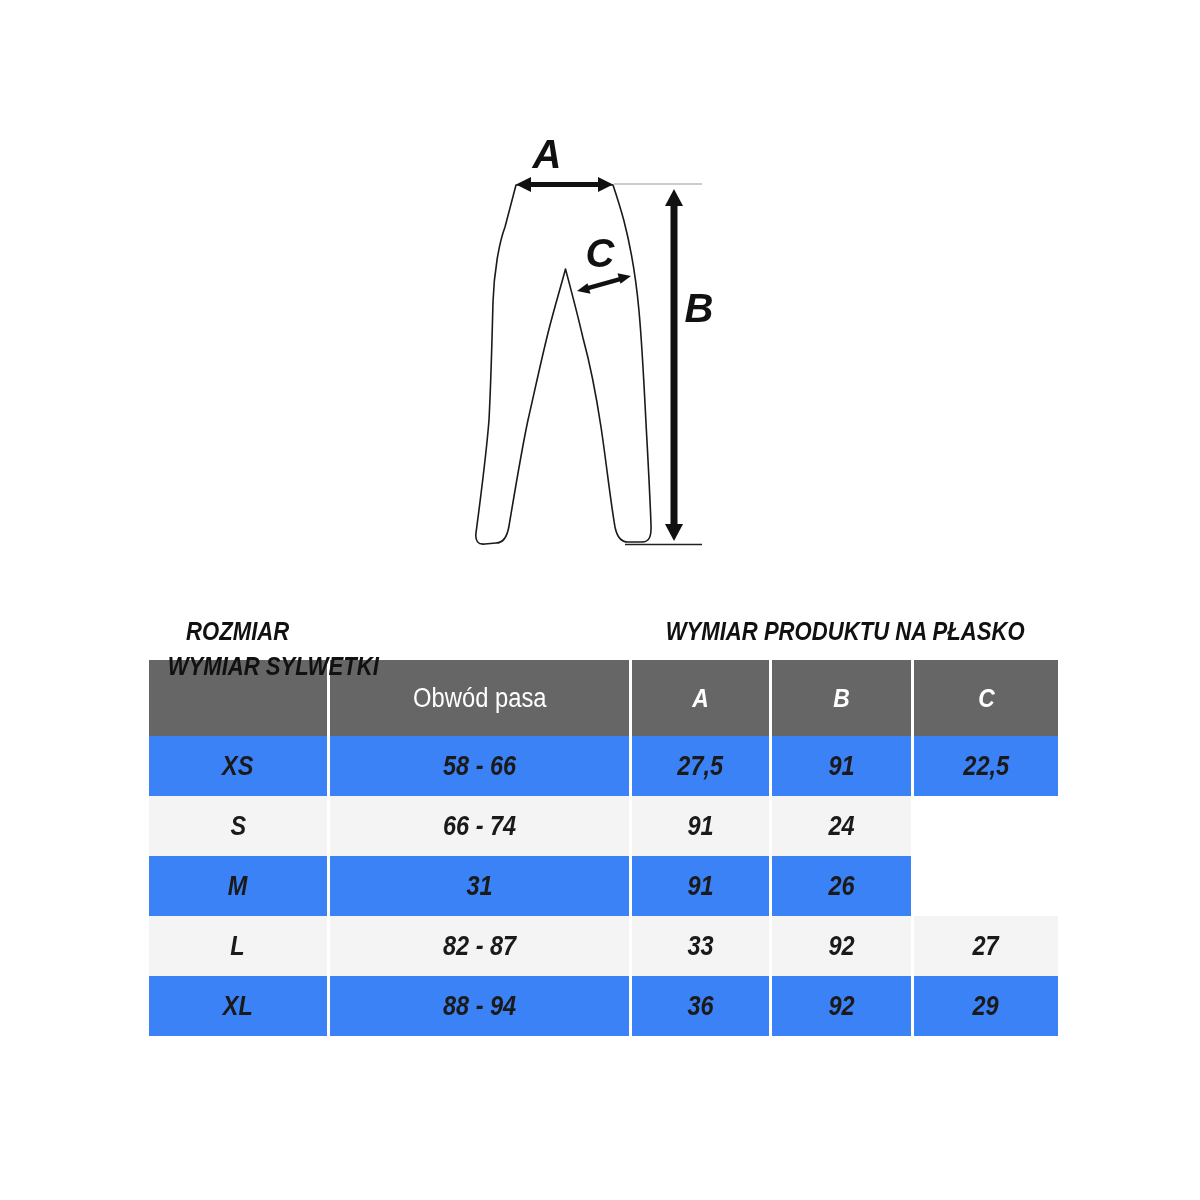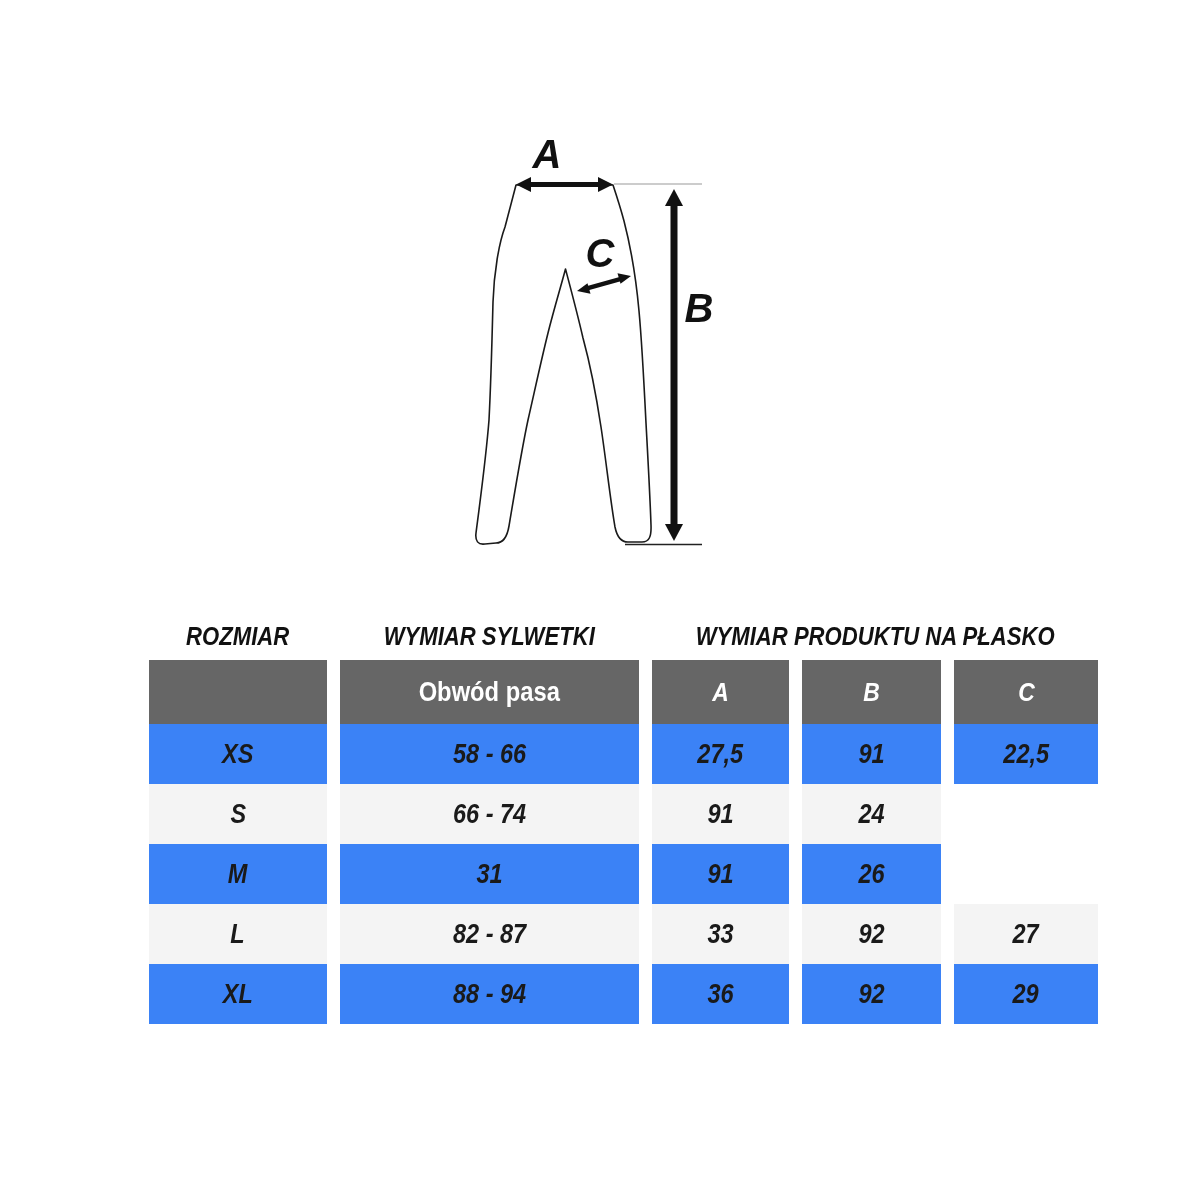--- a/index.html
+++ b/index.html
@@ -11,28 +11,28 @@
          font-style:italic;white-space:nowrap;color:#111;}
   .title .cond{display:inline-block;transform:scaleX(0.86);transform-origin:0 50%;letter-spacing:-1px;}
 
   
   .diagram-svg{position:absolute;left:430px;top:128px;}
   .dlabel{font-family:"Liberation Sans",sans-serif;font-size:40px;font-weight:bold;
           font-style:italic;fill:#111;}
 
   
   .table-wrap{position:absolute;left:149px;top:616px;width:909px;}
-  .grid{display:grid;grid-template-columns:178px 299px 137px 139px 144px;column-gap:13px;}
+  .grid{display:grid;grid-template-columns:178px 299px 137px 139px 144px;column-gap:3px;}
   .group-row{height:44px;align-items:center;}
   .gh{text-align:center;font-weight:bold;font-style:italic;font-size:26px;color:#111;padding-bottom:4px;}
   .gh .cond{display:inline-block;transform:scaleX(0.85);white-space:nowrap;}
   .gh3{grid-column:3 / -1;}
 
-  .thead .cell{background:#666666;color:#ffffff;height:64px;display:flex;
-               align-items:center;justify-content:center;font-weight:bold;}
+  .thead .cell{background:#666666;color:#ffffff;height:76px;display:flex;
+               align-items:center;justify-content:center;}
   .th-waist{font-size:27px;font-style:normal;font-weight:normal;}
   .th-letter{font-size:26px;font-weight:bold;font-style:italic;}
   .thead .cond{display:inline-block;transform:scaleX(0.88);white-space:nowrap;}
 
   .tbody .trow{height:60px;}
   .tbody .cell{height:60px;display:flex;align-items:center;justify-content:center;background:#3b82f6;}
   .tbody .trow:nth-child(even) .cell{background:#f4f4f4;}
   .ct{font-size:28px;font-weight:bold;font-style:italic;display:inline-block;
       transform:scaleX(0.84);white-space:nowrap;color:#1a1a1a;}
 </style>
@@ -91,25 +91,25 @@
     <text class="dlabel" x="699" y="322" text-anchor="middle">B</text>
     <text class="dlabel" x="600" y="267" text-anchor="middle">C</text>
   </svg>
 
   <div class="table-wrap">
 
     <div class="grid group-row">
       <div class="gh">
         <span class="cond">ROZMIAR</span>
       </div>
+      <div class="gh gh3">
+        <span class="cond">WYMIAR PRODUKTU NA PŁASKO</span>
+      </div>
       <div class="gh">
         <span class="cond">WYMIAR SYLWETKI</span>
-      </div>
-      <div class="gh gh3">
-        <span class="cond">WYMIAR PRODUKTU NA PŁASKO</span>
       </div>
     </div>
 
     <div class="grid thead">
       <div class="cell">
         <span class="cond"></span>
       </div>
       <div class="cell th-waist">
         <span class="cond">Obwód pasa</span>
       </div>

